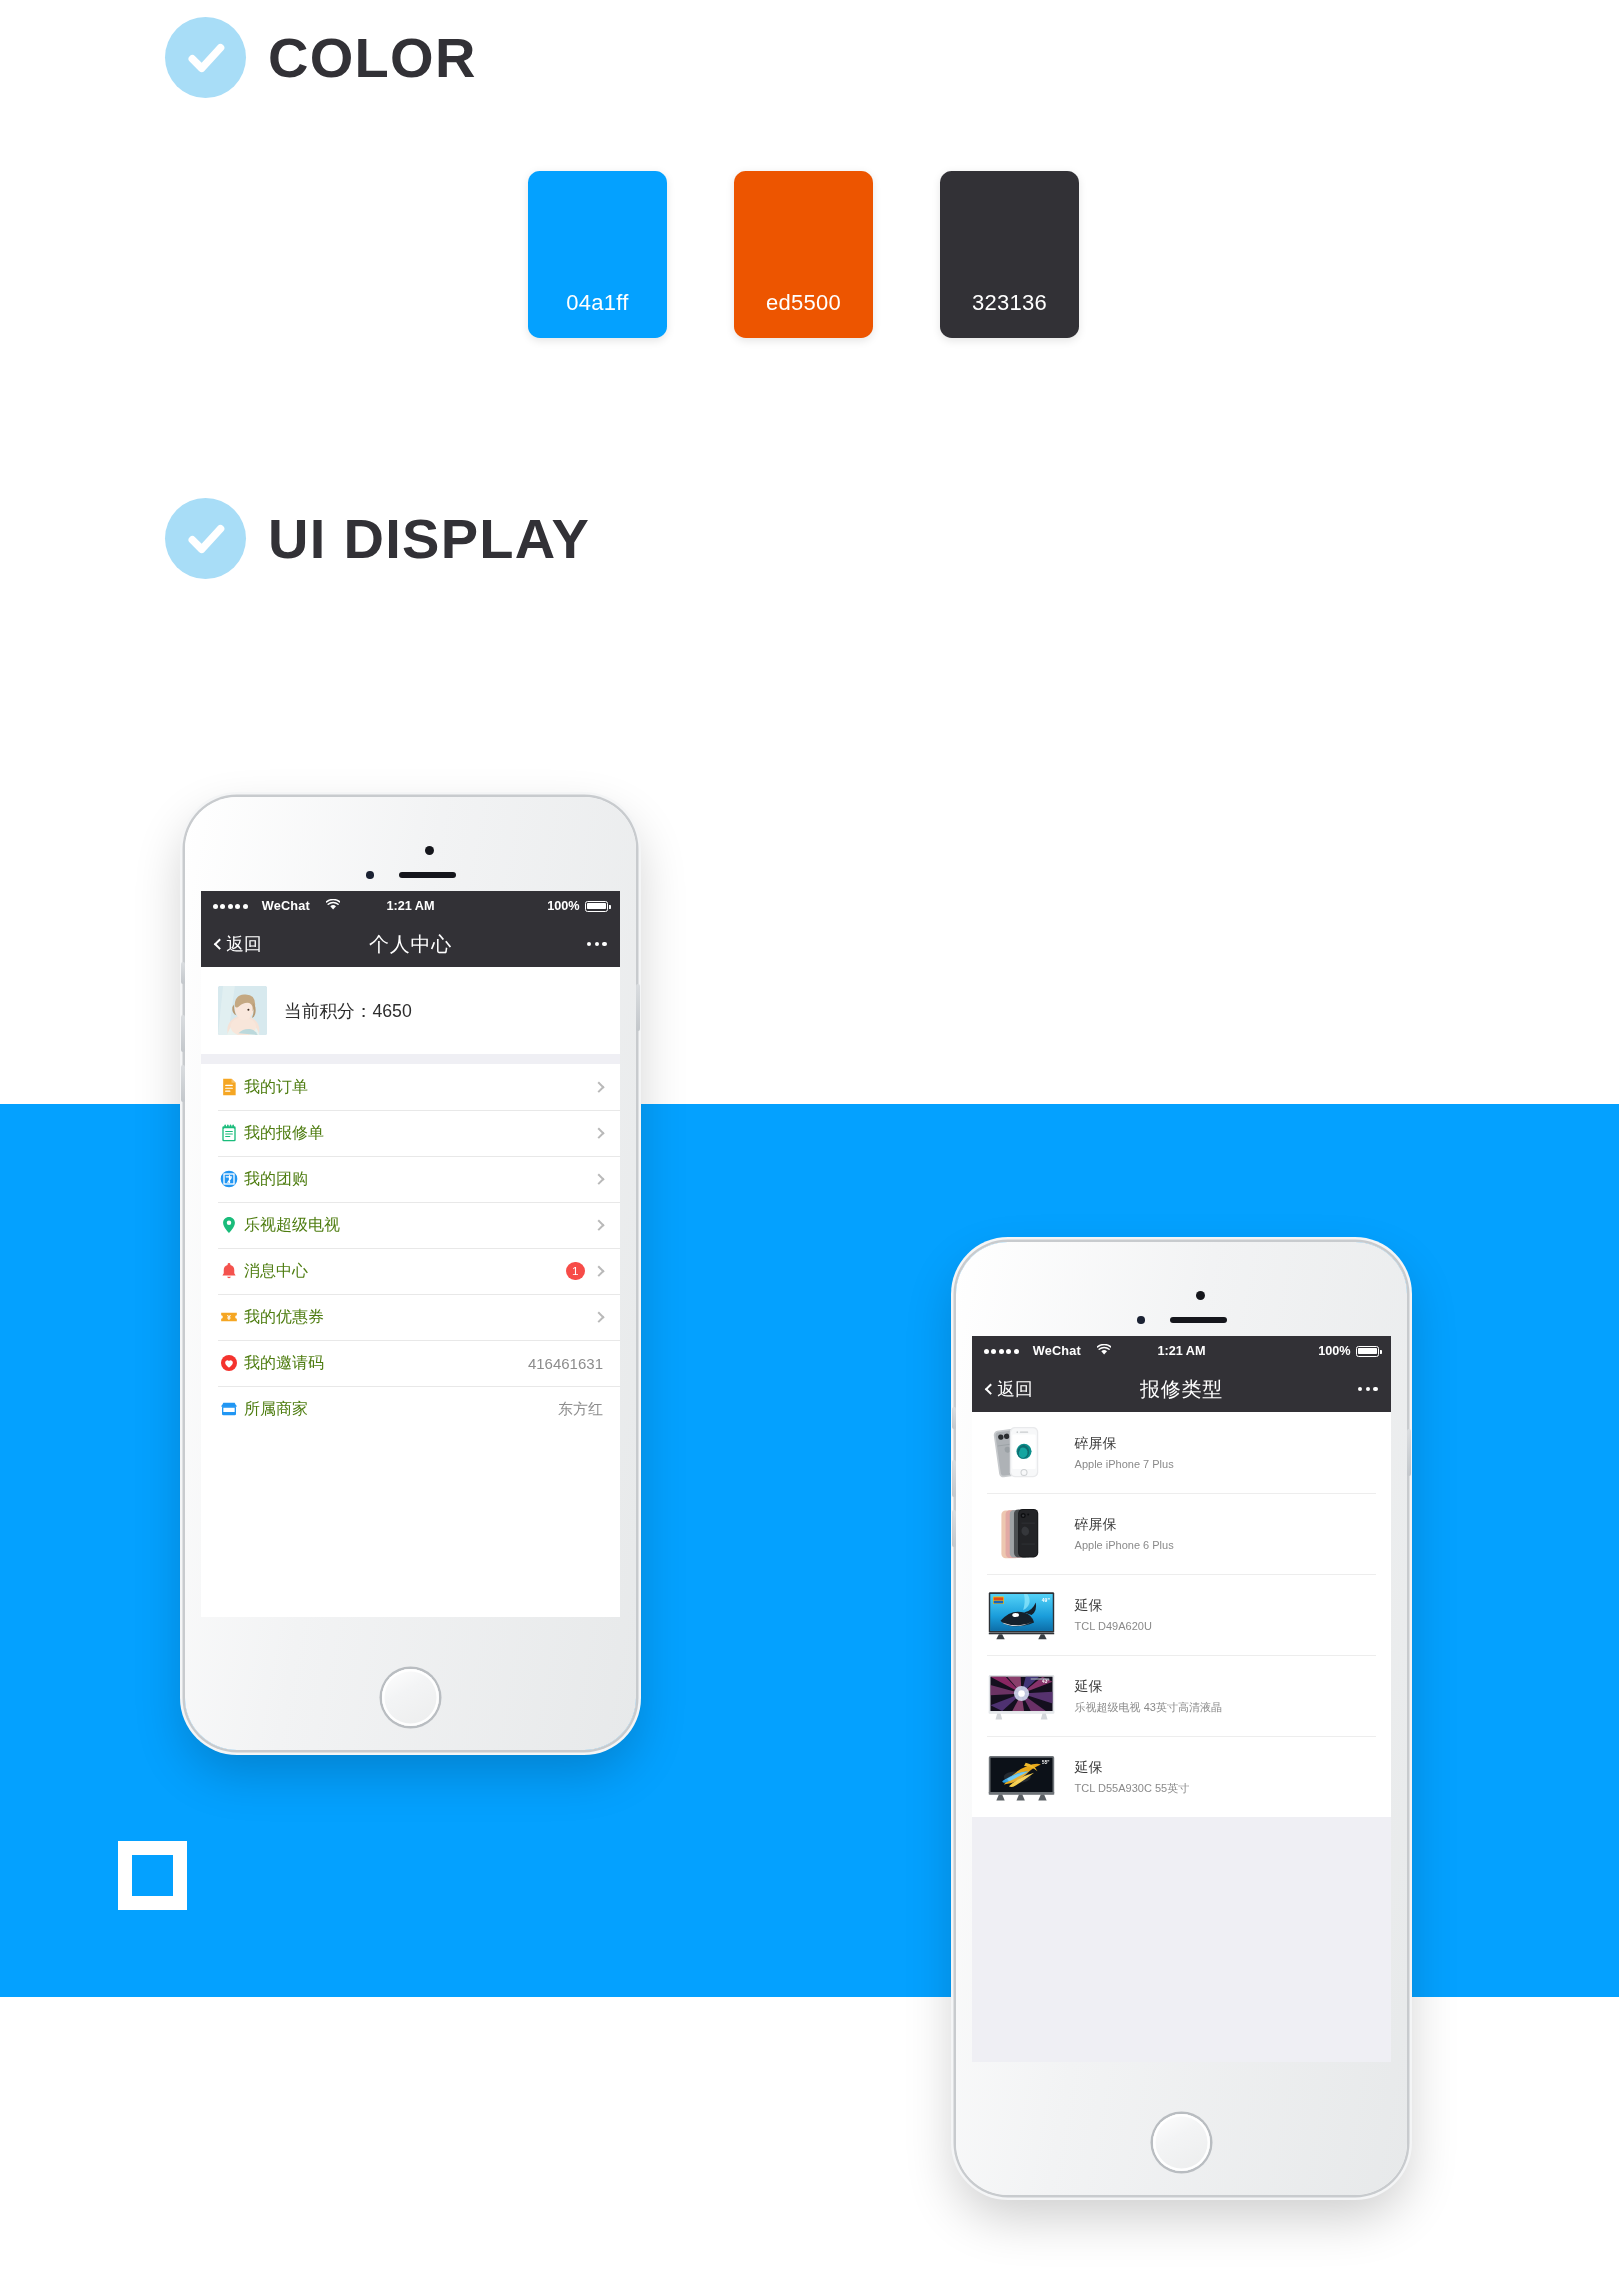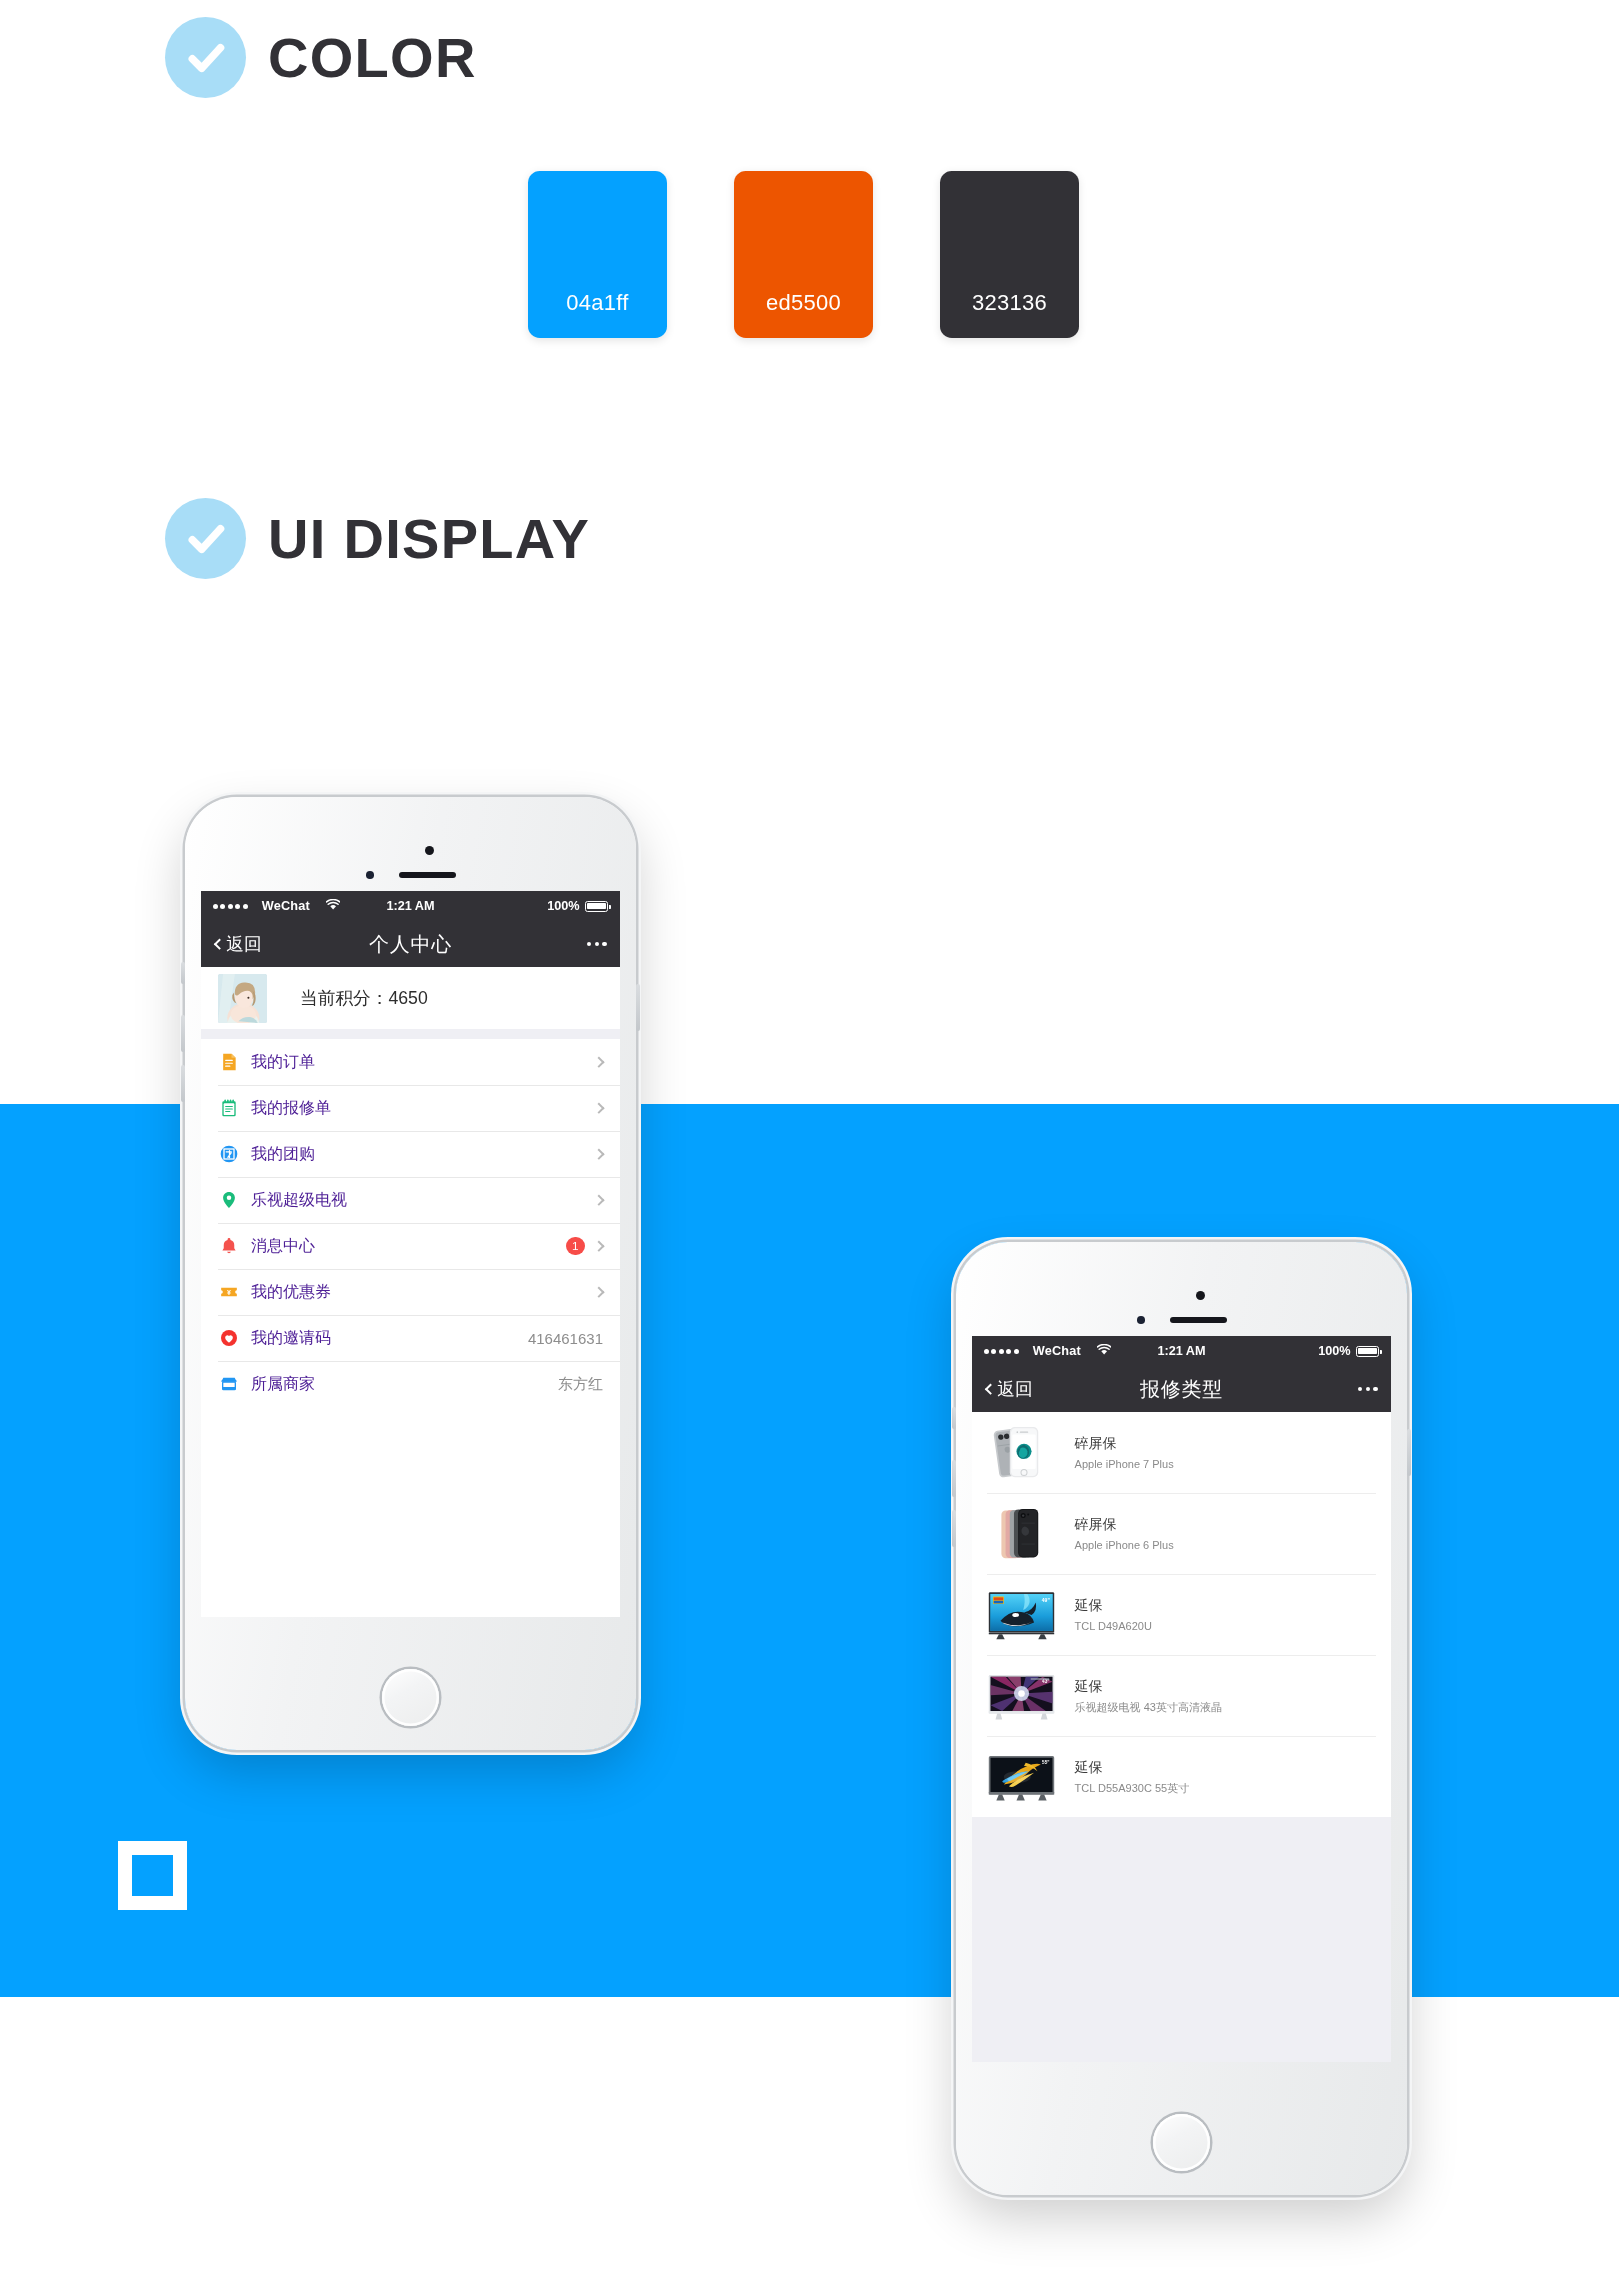--- a/index.html
+++ b/index.html
@@ -222,22 +222,21 @@
     border-bottom:2px solid currentColor;
   }
   .chev.left { transform: rotate(135deg); }
   .chev.right { transform: rotate(-45deg); }
 
   
   .profile-row {
     background:#ffffff;
     display:flex; align-items:center;
     padding: 11.8px 17px;
-    height: 62px;
-    gap: 16px;
+    height: 87px;
   }
   .avatar {
     width: 49px; height: 49px;
     border-radius: 2.5px;
     overflow:hidden;
     flex:0 0 auto;
     background: linear-gradient(160deg,#cfe2ea 0%,#dfeef2 45%,#f2f4f0 100%);
     position:relative;
   }
   .avatar svg { display:block; width:100%; height:100%; }
@@ -260,23 +259,23 @@
     position:absolute; left:17px; right:0; top:0;
     height:0.8px; background:#e8e8e8;
   }
   .mi-icon {
     width: 22px; height: 22px;
     flex:0 0 auto;
     display:flex; align-items:center; justify-content:center;
   }
   .mi-icon svg { display:block; }
   .mi-label {
-    margin-left: 11px;
+    margin-left: 4px;
     font-size: 16px;
-    color: #4c1d95;
+    color: #4d7c0f;
   }
   .mi-right {
     margin-left:auto;
     display:flex; align-items:center; gap:10px;
     color:#9a9a9a;
     font-size:15px;
   }
   .badge {
     min-width: 18.6px; height:18.6px;
     padding: 0 5px;

